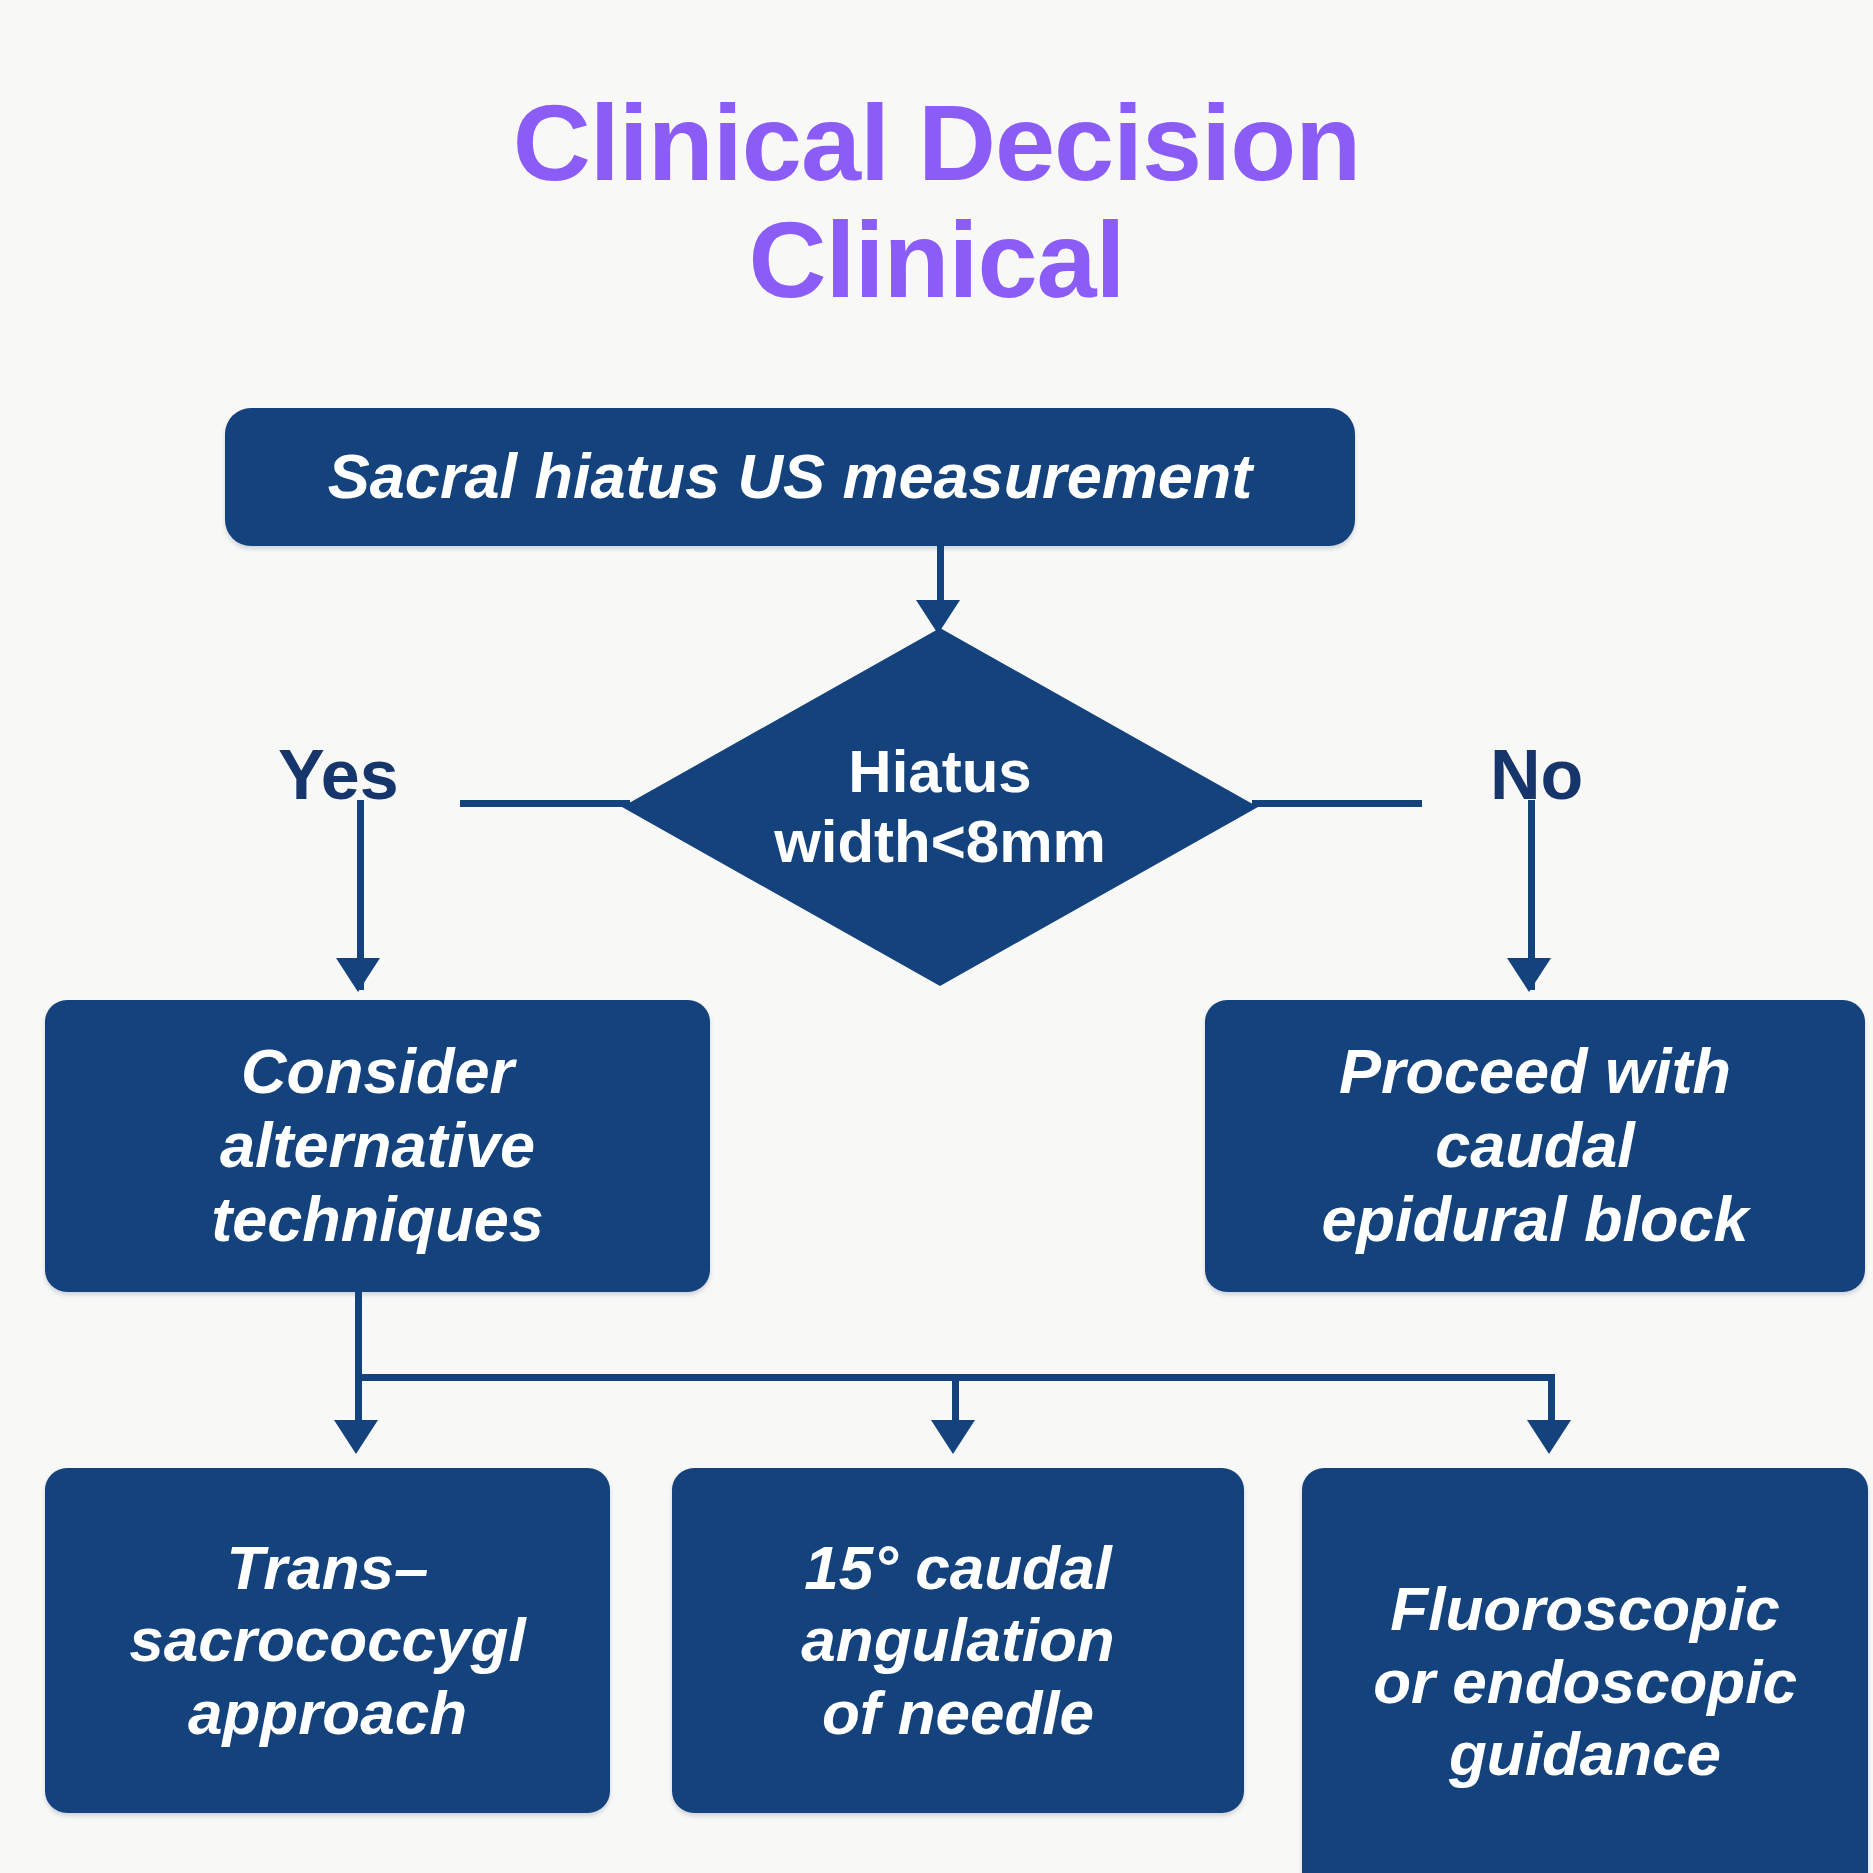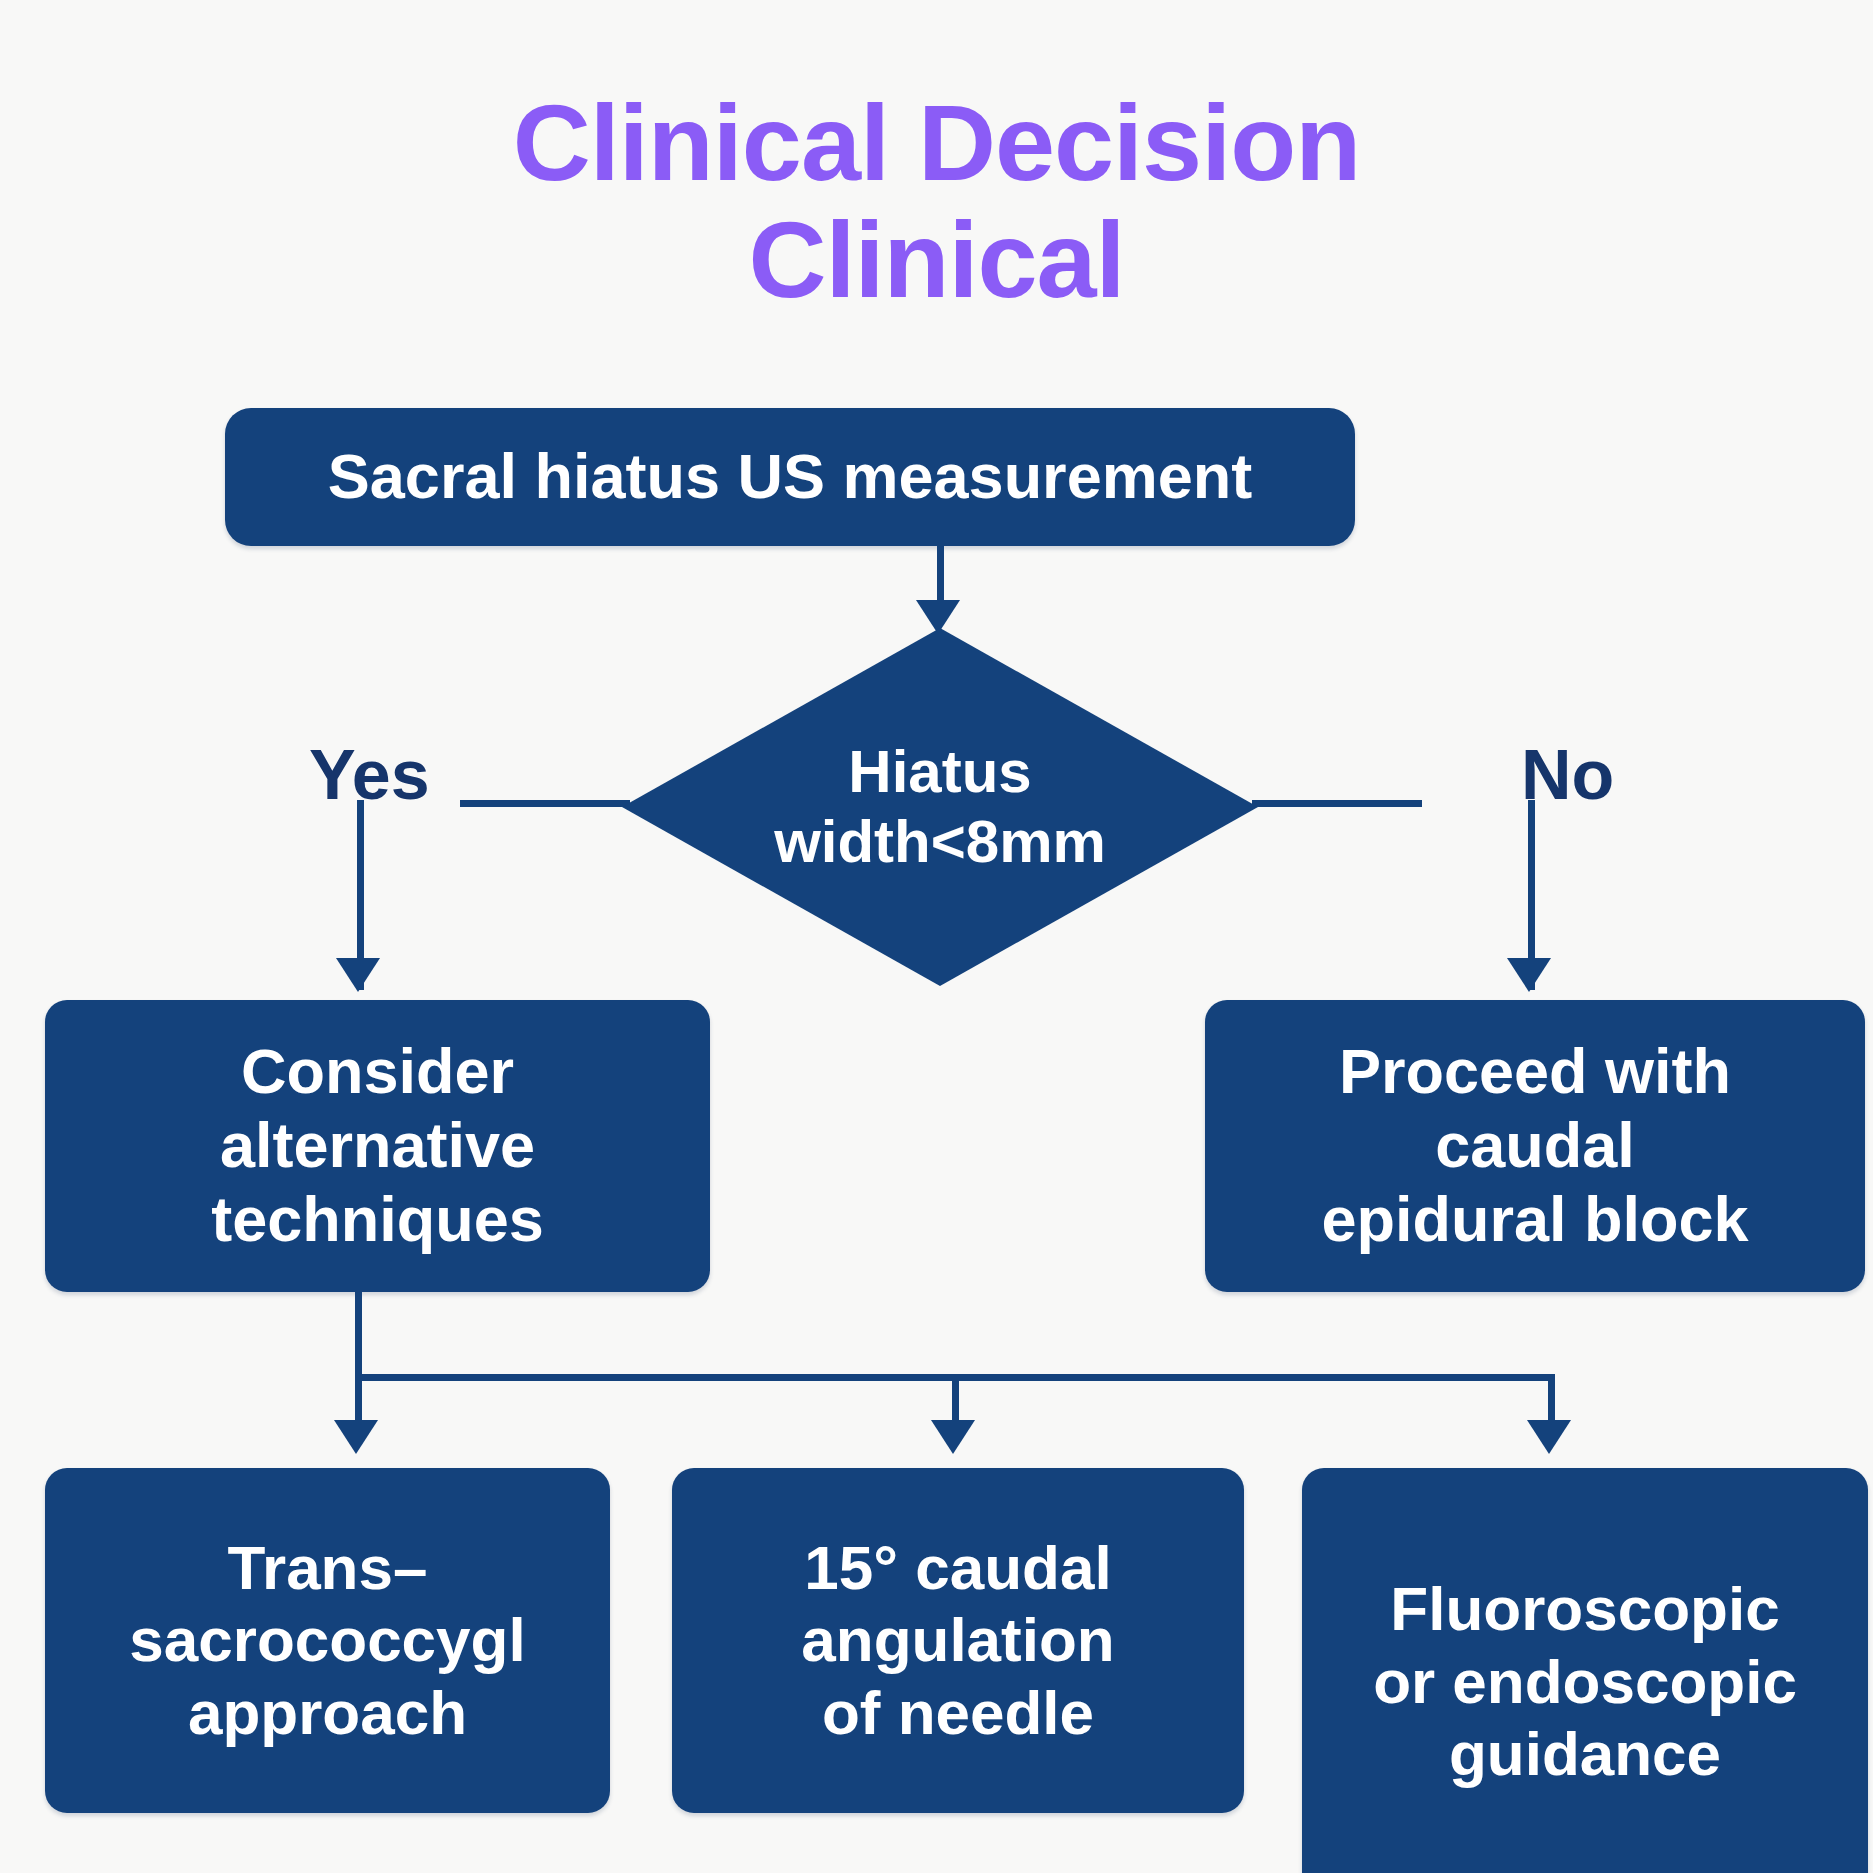--- a/index.html
+++ b/index.html
@@ -41,20 +41,21 @@
     align-items: center;
     justify-content: center;
     text-align: center;
     font-weight: bold;
     line-height: 1.17;
     box-shadow: 0 3px 4px rgba(30,50,90,0.18);
     box-sizing: border-box;
     padding: 6px 10px;
     overflow: hidden;
     white-space: pre-line;
+    font-style: italic;
   }
 
   #node-measure {
     left: 225px; top: 408px;
     width: 1130px; height: 138px;
     font-size: 63px;
     border-radius: 26px;
   }
 
   #node-alt {
@@ -146,21 +147,20 @@
   #conn-diamond-right { left: 1252px; top: 800px; width: 170px; }
   #conn-no-down { left: 1528px; top: 800px; height: 190px; }
   #arrow-no { left: 1507px; top: 958px; }
 
   .branch-label {
     position: absolute;
     color: #16356b;
     font-size: 70px;
     font-weight: bold;
     line-height: 1;
-    margin-left: 31px;
   }
   #label-yes { left: 278px; top: 740px; }
   #label-no  { left: 1490px; top: 740px; }
 
   
   #conn-alt-down   { left: 355px; top: 1292px; height: 88px; }
   #bus-horizontal  { left: 355px; top: 1374px; width: 1200px; }
   #drop-left       { left: 355px; top: 1374px; height: 60px; }
   #arrow-left      { left: 334px; top: 1420px; }
   #drop-mid        { left: 952px; top: 1374px; height: 60px; }

